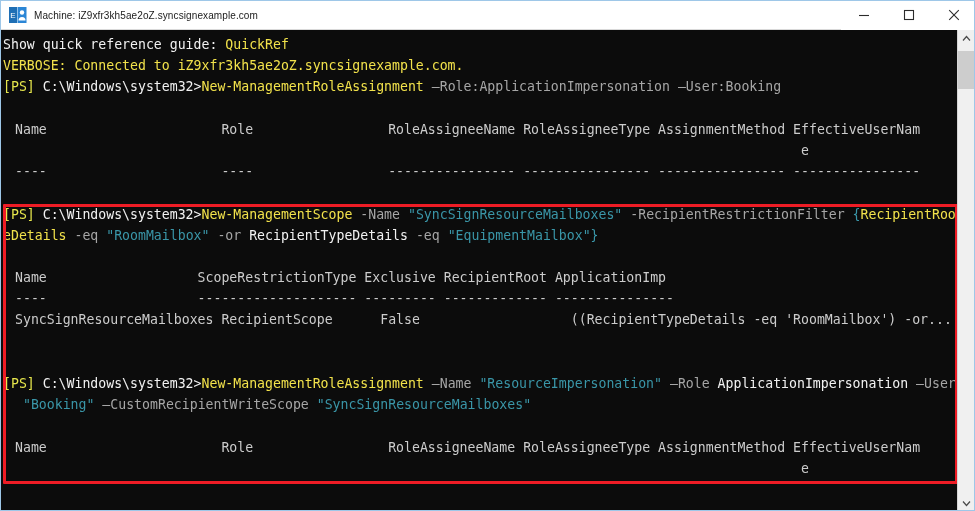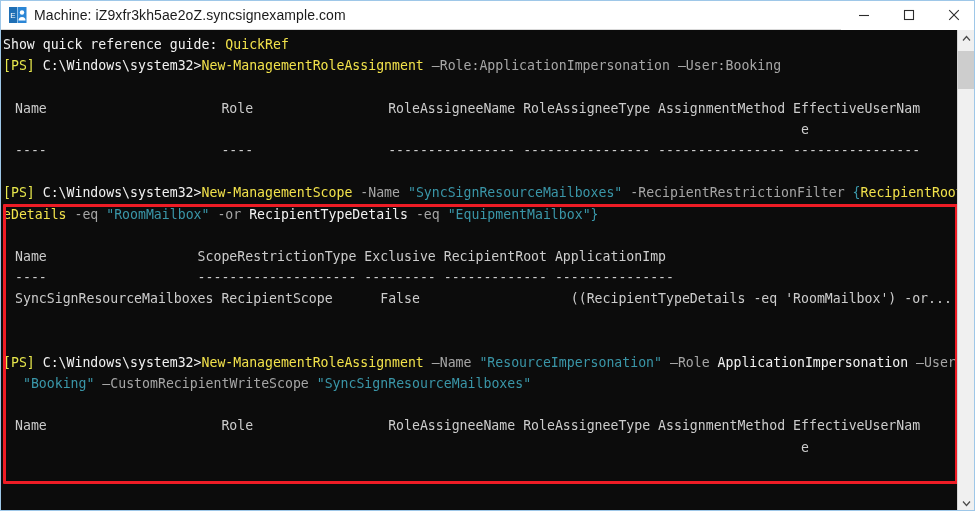--- a/index.html
+++ b/index.html
@@ -39,21 +39,21 @@
   .title-icon {
     width: 18px;
     height: 18px;
     margin-left: 8px;
     margin-right: 7px;
     flex: none;
     position: relative;
   }
   .title-text {
     font-family: "Liberation Sans", sans-serif;
-    font-size: 14px;
+    font-size: 10px;
     color: #1b1b1b;
     white-space: nowrap;
     letter-spacing: 0.1px;
   }
   .win-controls {
     margin-left: auto;
     display: flex;
     height: 29px;
   }
   .win-btn {
@@ -187,20 +187,21 @@
             <line x1="1.2" y1="1.2" x2="10.8" y2="10.8" stroke="#2b2b2b" stroke-width="1.1"></line>
             <line x1="10.8" y1="1.2" x2="1.2" y2="10.8" stroke="#2b2b2b" stroke-width="1.1"></line>
           </svg>
       </div>
     </div>
   </div>
 
   <div class="terminal">
     <div class="term-inner" id="term-inner">
         <div class="line"><span class="c-white">Show quick reference guide: </span><span class="c-yellow">QuickRef</span></div>
+        <div class="line"><span class="c-yellow">VERBOSE: Connected to iZ9xfr3kh5ae2oZ.syncsignexample.com.</span></div>
         <div class="line"><span class="c-pspr">[PS]</span><span class="c-white"> C:\Windows\system32&gt;</span><span class="c-yellow">New-ManagementRoleAssignment</span><span class="c-dkgray"> –Role:ApplicationImpersonation –User:Booking</span></div>
         <div class="line"><span class="c-gray"> </span></div>
         <div class="line"><span class="c-gray">Name                      Role                 RoleAssigneeName RoleAssigneeType AssignmentMethod EffectiveUserNam</span></div>
         <div class="line"><span class="c-gray">                                                                                                   e</span></div>
         <div class="line"><span class="c-gray">----                      ----                 ---------------- ---------------- ---------------- ----------------</span></div>
         <div class="line"><span class="c-gray"> </span></div>
         <div class="line"><span class="c-pspr">[PS]</span><span class="c-white"> C:\Windows\system32&gt;</span><span class="c-yellow">New-ManagementScope</span><span class="c-dkgray"> -Name </span><span class="c-cyan">"SyncSignResourceMailboxes"</span><span class="c-dkgray"> -RecipientRestrictionFilter </span><span class="c-cyan">{</span><span class="c-yellow">RecipientRoot</span></div>
         <div class="line"><span class="c-yellow">eDetails</span><span class="c-dkgray"> -eq </span><span class="c-cyan">"RoomMailbox"</span><span class="c-dkgray"> -or </span><span class="c-white">RecipientTypeDetails</span><span class="c-dkgray"> -eq </span><span class="c-cyan">"EquipmentMailbox"</span><span class="c-cyan">}</span></div>
         <div class="line"><span class="c-gray"> </span></div>
         <div class="line"><span class="c-gray">Name                   ScopeRestrictionType Exclusive RecipientRoot ApplicationImp</span></div>

